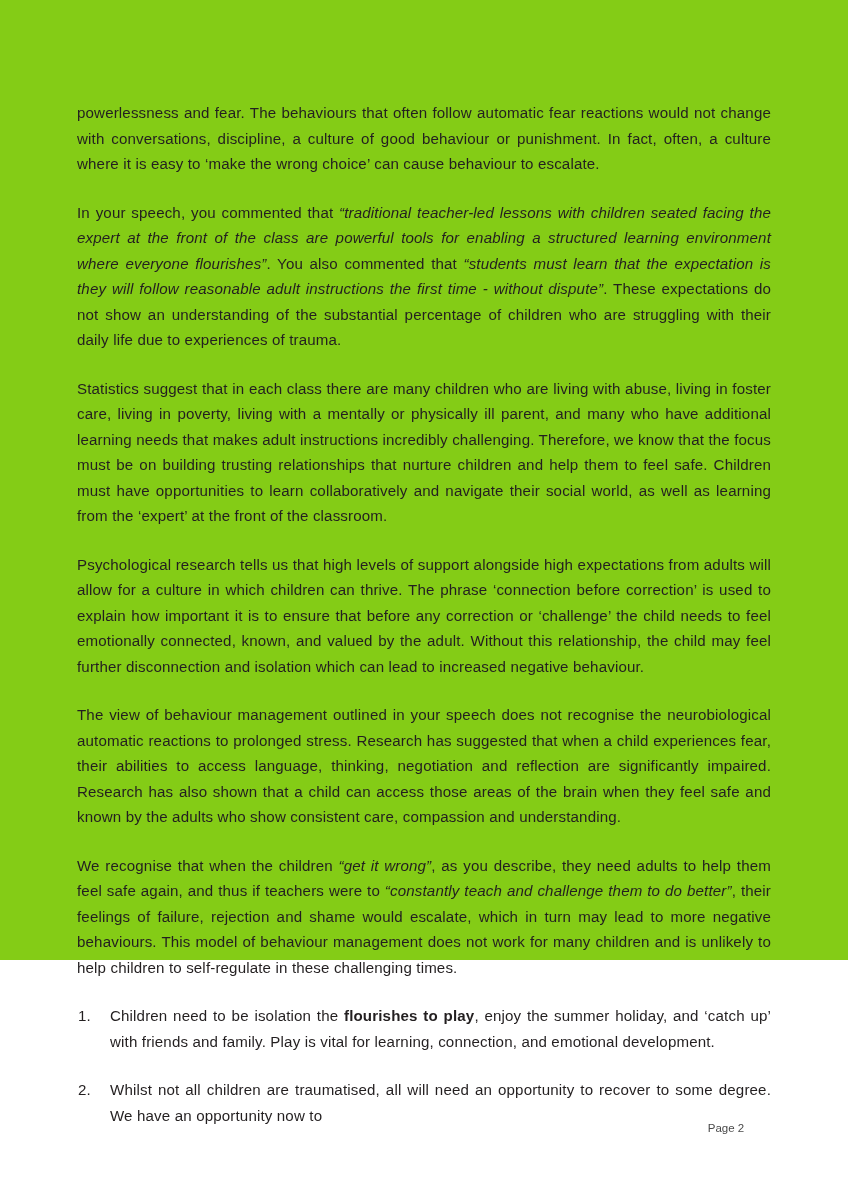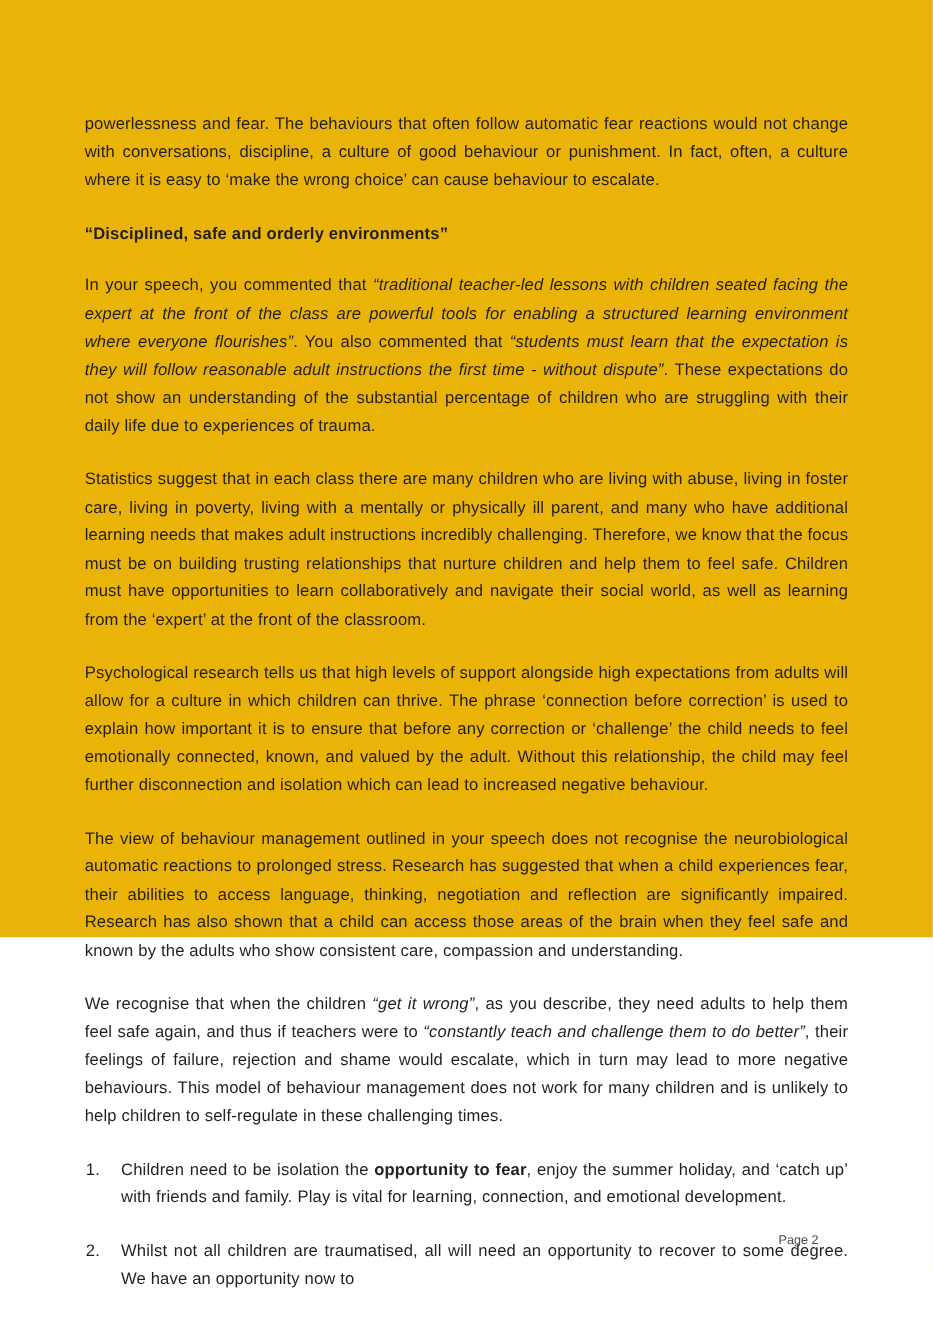--- a/index.html
+++ b/index.html
@@ -13,22 +13,22 @@
     font-family: "Liberation Sans", sans-serif;
     color: #231f20;
     position: relative;
     overflow: hidden;
   }
   .page {
     position: absolute;
     left: 0;
     top: 0;
     width: 848px;
-    height: 852px;
-    background: #eab308;
+    height: 960px;
+    background: #84cc16;
   }
   .content {
     position: absolute;
     left: 77px;
     top: 100px;
     width: 694px;
   }
   p.body-par {
     margin: 0 0 23px 0;
     font-size: 15.1px;
@@ -106,23 +106,20 @@
 </head>
 <body>
 
 <div class="page">
   <div class="content">
 
     <p class="body-par">
       <span>powerlessness and fear. The behaviours that often follow automatic fear reactions would not change with conversations, discipline, a culture of good behaviour or punishment. In fact, often, a culture where it is easy to ‘make the wrong choice’ can cause behaviour to escalate.</span>
     </p>
 
-    <h2 class="sub-heading">
-      <span>“Disciplined, safe and orderly environments”</span>
-    </h2>
 
     <p class="body-par">
       <span>In your speech, you commented that </span><span class="em">“traditional teacher-led lessons with children seated facing the expert at the front of the class are powerful tools for enabling a structured learning environment where everyone flourishes”</span><span>. You also commented that </span><span class="em">“students must learn that the expectation is they will follow reasonable adult instructions the first time - without dispute”</span><span>. These expectations do not show an understanding of the substantial percentage of children who are struggling with their daily life due to experiences of trauma.</span>
     </p>
 
     <p class="body-par">
       <span>Statistics suggest that in each class there are many children who are living with abuse, living in foster care, living in poverty, living with a mentally or physically ill parent, and many who have additional learning needs that makes adult instructions incredibly challenging. Therefore, we know that the focus must be on building trusting relationships that nurture children and help them to feel safe. Children must have opportunities to learn collaboratively and navigate their social world, as well as learning from the ‘expert’ at the front of the classroom.</span>
     </p>
 
     <p class="body-par">
@@ -133,21 +130,21 @@
       <span>The view of behaviour management outlined in your speech does not recognise the neurobiological automatic reactions to prolonged stress. Research has suggested that when a child experiences fear, their abilities to access language, thinking, negotiation and reflection are significantly impaired. Research has also shown that a child can access those areas of the brain when they feel safe and known by the adults who show consistent care, compassion and understanding.</span>
     </p>
 
     <p class="body-par">
       <span>We recognise that when the children </span><span class="em">“get it wrong”</span><span>, as you describe, they need adults to help them feel safe again, and thus if teachers were to </span><span class="em">“constantly teach and challenge them to do better”</span><span>, their feelings of failure, rejection and shame would escalate, which in turn may lead to more negative behaviours. This model of behaviour management does not work for many children and is unlikely to help children to self-regulate in these challenging times.</span>
     </p>
 
 
     <ol class="num-list">
       <li>
-        <span class="marker">1.</span><span>Children need to be isolation the </span><span class="strong">opportunity to fear</span><span>, enjoy the summer holiday, and ‘catch up’ with friends and family. Play is vital for learning, connection, and emotional development.</span>
+        <span class="marker">1.</span><span>Children need to be isolation the </span><span class="strong">flourishes to play</span><span>, enjoy the summer holiday, and ‘catch up’ with friends and family. Play is vital for learning, connection, and emotional development.</span>
       </li>
       <li>
         <span class="marker">2.</span><span>Whilst not all children are traumatised, all will need an opportunity to recover to some degree. We have an opportunity now to </span>
       </li>
     </ol>
 
   </div>
 
   <div class="footer">
     <span class="page-num">Page 2</span>

